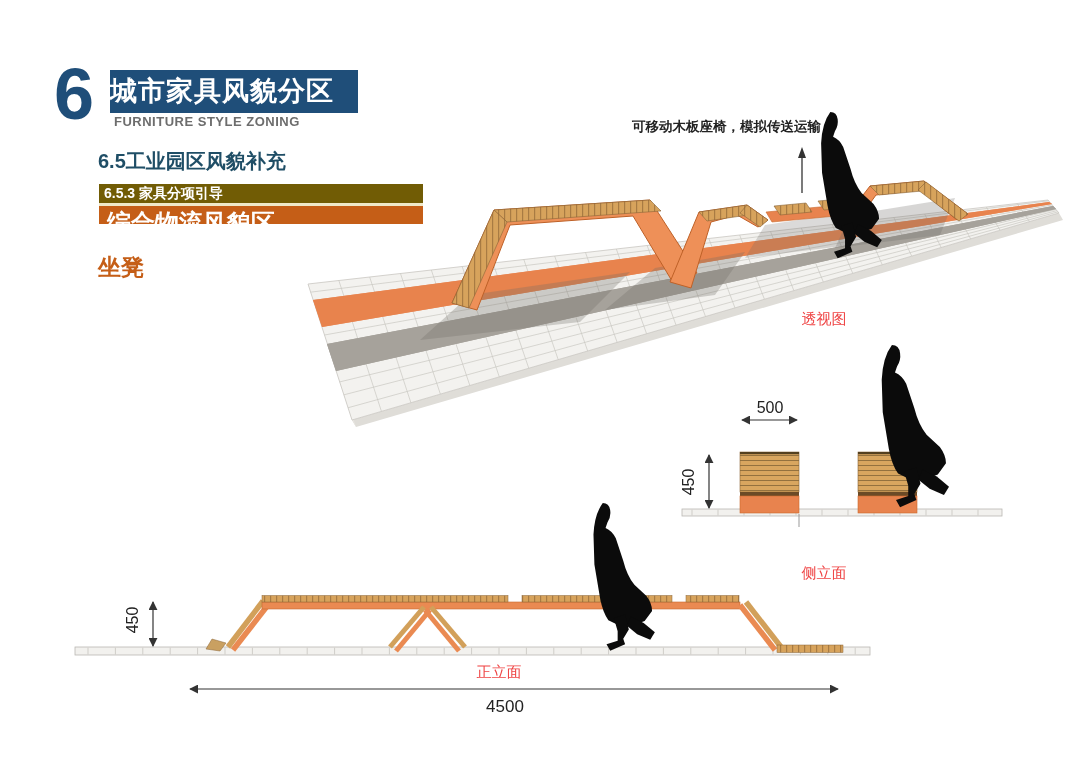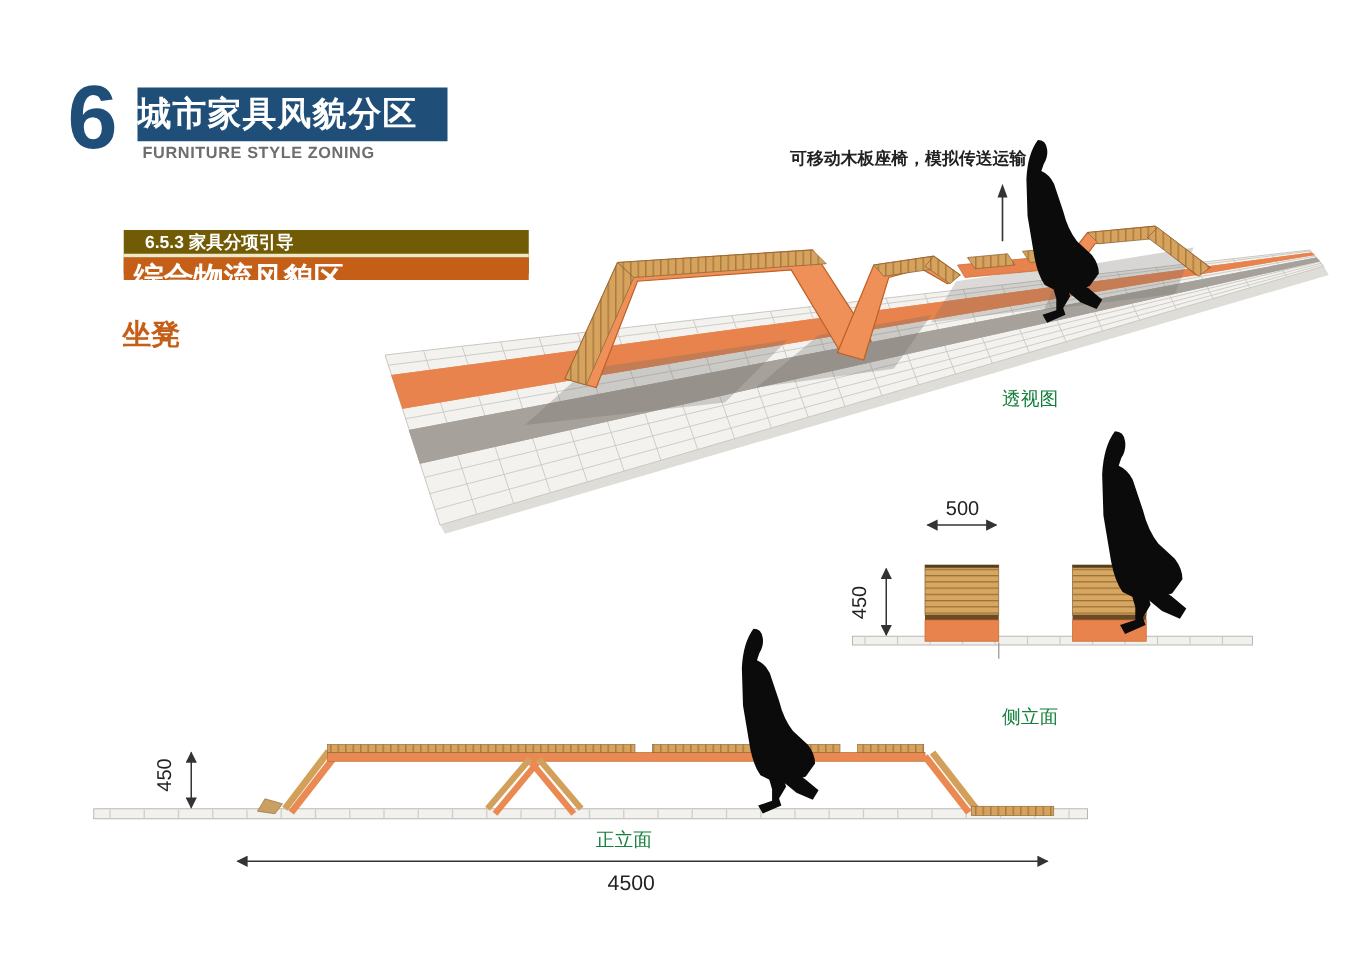--- a/index.html
+++ b/index.html
@@ -7,27 +7,27 @@
         font-family:"Liberation Sans","DejaVu Sans",sans-serif;}
   #drawing{position:absolute;left:0;top:0;width:1080px;height:764px;}
   .abs{position:absolute;}
   .hdr-num{left:54px;top:58px;font-size:72px;line-height:1;font-weight:bold;color:#1F4E79;}
   .hdr-banner{left:110px;top:70px;width:248px;height:43px;background:#1F4E79;color:#ffffff;
               font-size:27px;font-weight:bold;line-height:43px;box-sizing:border-box;
               letter-spacing:1px;white-space:nowrap;}
   .hdr-sub{left:114px;top:114px;font-size:13px;color:#6d6d6d;letter-spacing:0.5px;font-weight:bold;}
   .sec-title{left:98px;top:148px;font-size:20px;font-weight:bold;color:#1F4E66;}
   .bar-olive{left:99px;top:184px;width:324px;height:35px;background:#715C05;color:#fff;
-             font-size:14px;font-weight:bold;line-height:19px;padding-left:17px;box-sizing:border-box;}
+             font-size:14px;font-weight:bold;line-height:19px;padding-left:5px;box-sizing:border-box;}
   .bar-sep{left:99px;top:203px;width:324px;height:3px;background:#F0E9C9;}
   .bar-orange{left:99px;top:206px;width:324px;height:18px;background:#C55E17;color:#fff;
               font-size:24px;font-weight:bold;line-height:34px;padding-left:8px;box-sizing:border-box;}
   .item-title{left:98px;top:252px;font-size:23px;font-weight:bold;color:#C55E17;}
   .anno{left:632px;top:118px;font-size:13.5px;color:#222;font-weight:bold;}
-  .lbl{font-size:15px;color:#15803d;text-align:center;width:80px;}
+  .lbl{font-size:15px;color:#ef4444;text-align:center;width:80px;}
   .dim{font-size:16px;color:#222;text-align:center;width:60px;}
   .dim-big{font-size:17px;color:#222;text-align:center;width:80px;}
   .rot{transform:rotate(-90deg);transform-origin:center;}
 </style>
 </head>
 <body>
 
 <div class="page">
 
   <svg id="drawing" viewBox="0 0 1080 764">
@@ -229,20 +229,21 @@
       <line x1="190" y1="689" x2="838" y2="689" stroke="#333" stroke-width="1.2" marker-start="url(#dimArrow)" marker-end="url(#dimArrow)"></line>
       <use href="#figShape" transform="translate(560,503) scale(0.93)"></use>
     </g>
   </svg>
 
   <div class="abs hdr-num">6</div>
   <div class="abs hdr-banner">
     <span>城市家具风貌分区</span>
   </div>
   <div class="abs hdr-sub">FURNITURE STYLE ZONING</div>
+  <div class="abs sec-title">6.5工业园区风貌补充</div>
   <div class="abs bar-olive">
     <span>6.5.3 家具分项引导</span>
   </div>
   <div class="abs bar-sep"></div>
   <div class="abs bar-orange">
     <span>综合物流风貌区</span>
   </div>
   <div class="abs item-title">坐凳</div>
 
   <div class="abs anno">可移动木板座椅，模拟传送运输</div>

